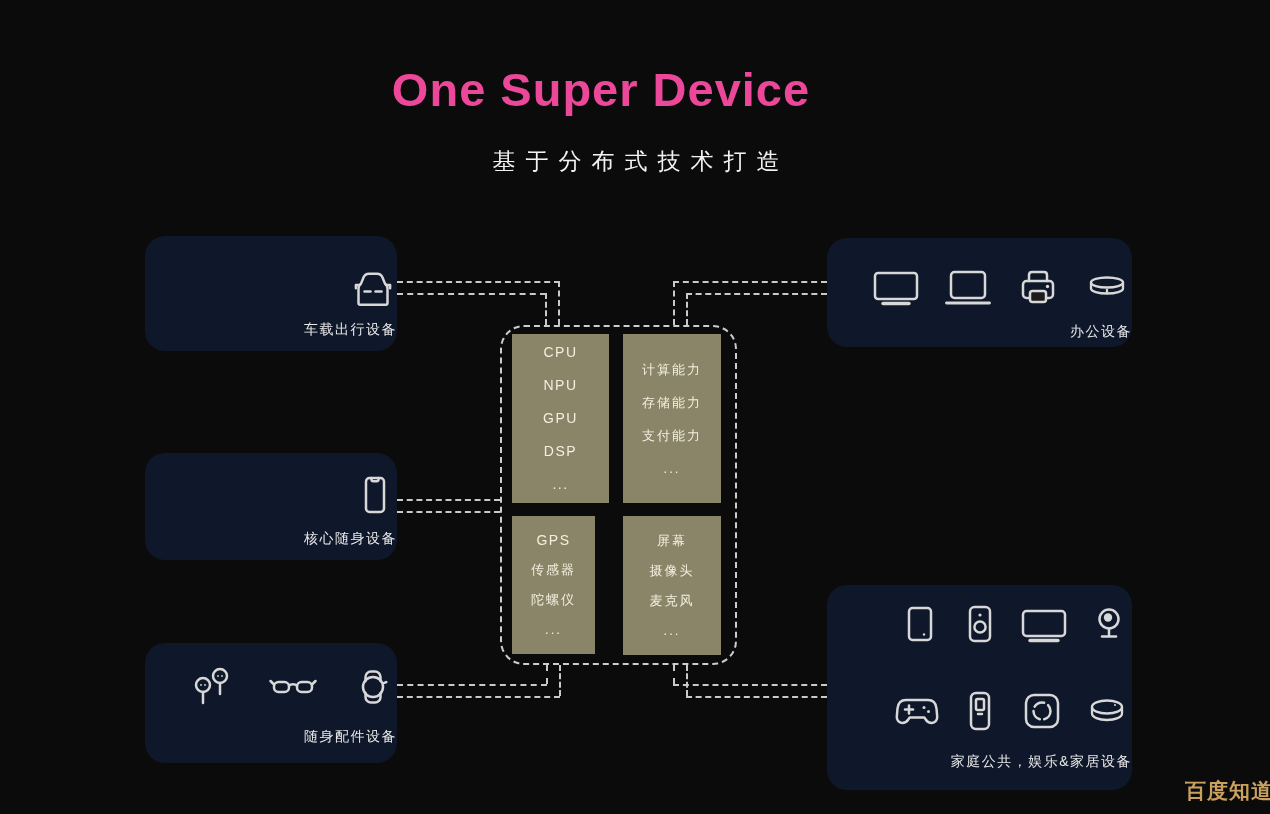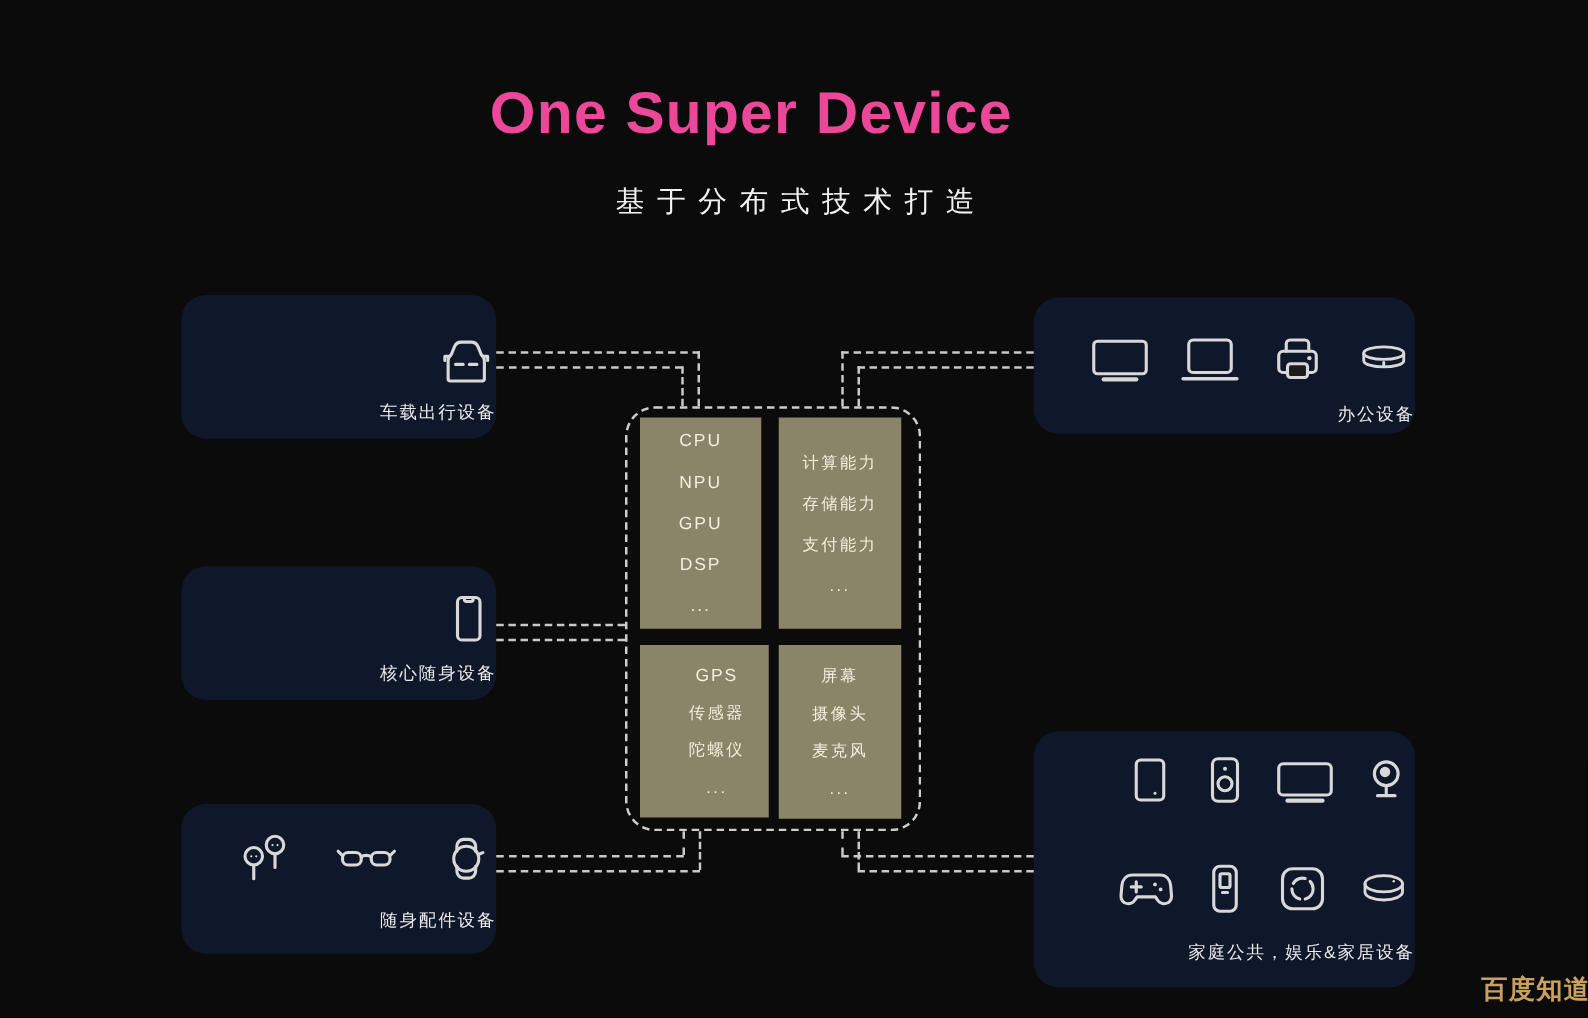--- a/index.html
+++ b/index.html
@@ -48,21 +48,21 @@
     position:absolute;left:500px;top:325px;width:237px;height:340px;
     border:2.5px dashed #cdcdcd;border-radius:24px;box-sizing:border-box;
   }
   .panel{
     position:absolute;background:#8a8468;color:#f4efde;
     display:flex;flex-direction:column;align-items:center;justify-content:center;
     text-align:center;
   }
   .p-tl{left:10px;top:7px;width:97px;height:169px;}
   .p-tr{left:121px;top:7px;width:98px;height:169px;}
-  .p-bl{left:10px;top:189px;width:83px;height:138px;padding-left:20px;}
+  .p-bl{left:10px;top:189px;width:83px;height:138px;}
   .p-br{left:121px;top:189px;width:98px;height:139px;}
   .p-tl .pi,.p-tr .pi{line-height:33px;}
   .p-bl .pi,.p-br .pi{line-height:30px;}
   .pi{display:block;font-size:13px;letter-spacing:2px;}
   .pi.latin{font-size:14px;letter-spacing:1.5px;}
   
   .dash-h{position:absolute;height:0;border-top:2.5px dashed #c9c9c9;}
   .dash-v{position:absolute;width:0;border-left:2.5px dashed #c9c9c9;}
   
   .c1a{left:397px;top:281px;width:163px;}

